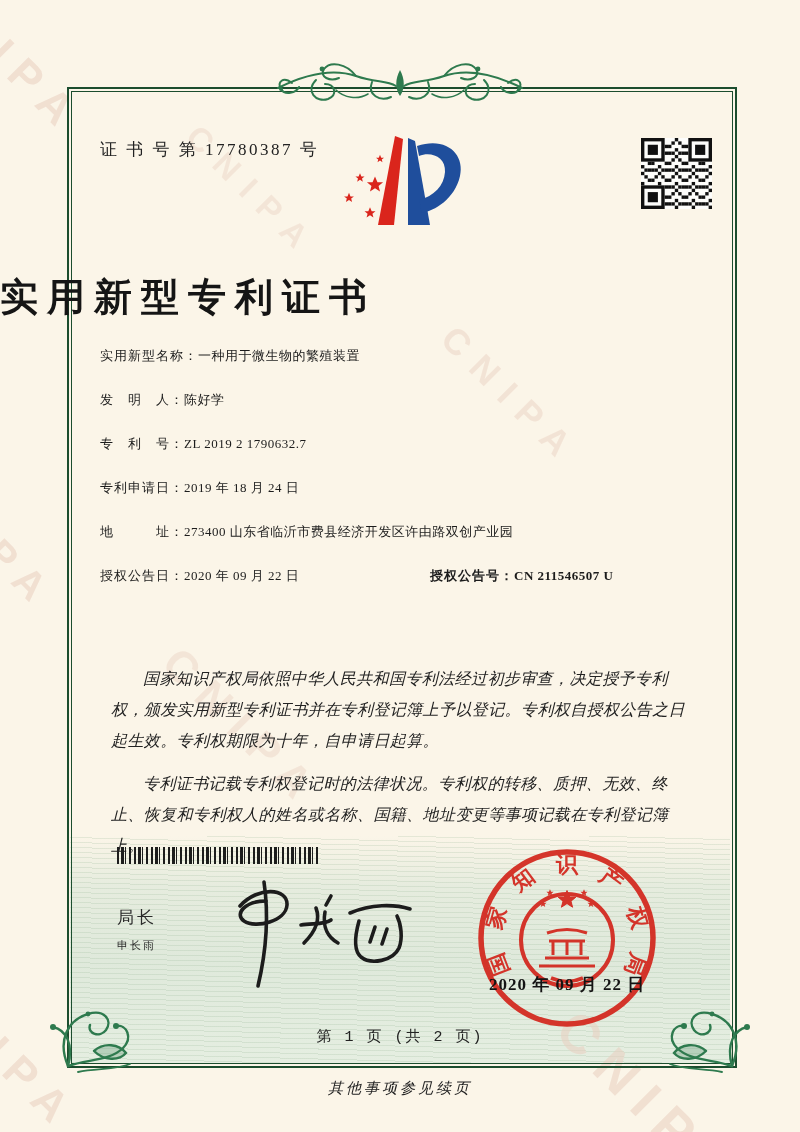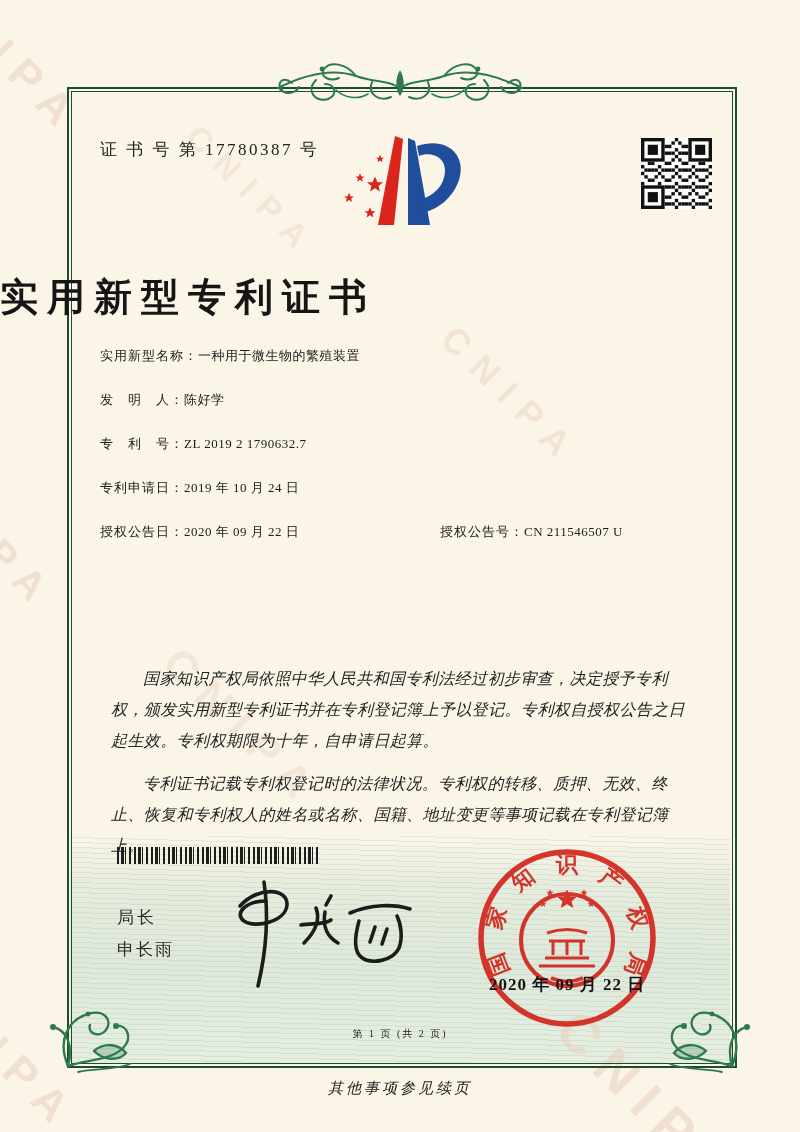--- a/index.html
+++ b/index.html
@@ -27,37 +27,37 @@
   .frame-inner{position:absolute;inset:2px;border:1px solid var(--border-green);}
 
   .abs{position:absolute;z-index:4;}
   .cert-no{left:100px;top:138px;font-size:17px;color:#222;letter-spacing:2.5px;}
   .title{left:0;top:232px;width:100%;text-align:left;font-size:38px;font-weight:700;color:#151515;letter-spacing:9px;margin-top:40px;}
 
   .fields{left:100px;top:347px;width:610px;}
   .frow{position:relative;height:44px;font-size:13px;color:#1c1c1c;}
   .frow .lab{display:inline-block;letter-spacing:1px;}
   .frow .val{letter-spacing:.5px;}
-  .pair2{position:absolute;left:340px;top:0;}
+  .pair2{position:absolute;left:330px;top:0;font-weight:bold;}
 
   .paras{left:99px;top:651px;width:606px;font-size:16px;line-height:31px;color:#222;
          font-style:italic;letter-spacing:.4px;}
   .paras p{margin:12px;text-indent:2em;}
 
   .barcode{left:117px;top:847px;width:203px;height:17px;z-index:4;
     background:repeating-linear-gradient(90deg,#1d1d1d 0 2px,rgba(0,0,0,0) 2px 4px,#1d1d1d 4px 7px,rgba(0,0,0,0) 7px 8px,#1d1d1d 8px 9px,rgba(0,0,0,0) 9px 12px,#1d1d1d 12px 14px,rgba(0,0,0,0) 14px 17px);}
 
   .signer-title{left:117px;top:906px;font-size:17px;color:#2a2a2a;letter-spacing:3px;font-family:"Liberation Sans",sans-serif;text-align:right;}
-  .signer-name{left:117px;top:938px;font-size:17px;color:#2a2a2a;letter-spacing:2px;font-family:"Liberation Sans",sans-serif;}
+  .signer-name{left:117px;top:938px;font-size:11px;color:#2a2a2a;letter-spacing:2px;font-family:"Liberation Sans",sans-serif;}
   .sig-svg{left:212px;top:876px;z-index:5;}
 
   .seal-wrap{left:467px;top:838px;width:200px;height:200px;z-index:5;}
   .seal-date{left:477px;top:973px;width:180px;text-align:center;font-size:17px;font-weight:700;color:#141414;letter-spacing:1px;z-index:6;}
 
-  .page-info{left:67px;top:1027px;width:666px;text-align:center;font-size:10px;color:#222;letter-spacing:2px;}
+  .page-info{left:67px;top:1027px;width:666px;text-align:center;font-size:15px;color:#222;letter-spacing:2px;font-family:Liberation Mono, monospace;}
   .cont-note{left:0;top:1079px;width:100%;text-align:center;font-size:15px;color:#222;font-style:italic;letter-spacing:3px;}
 
   .logo-svg{left:333px;top:128px;z-index:4;}
   .qr-svg{left:641px;top:138px;z-index:4;background:#fdfdfb;}
   .orn{z-index:6;pointer-events:none;}
   .orn-br{transform:scaleX(-1);}
 </style>
 </head>
 <body>
 
@@ -260,21 +260,22 @@
       <rect x="51" y="68" width="3.4" height="3.4" fill="#111"></rect>
       <rect x="68" y="68" width="3.4" height="3.4" fill="#111"></rect>
     </svg>
 
   <div class="abs title">实用新型专利证书</div>
 
   <div class="abs fields">
     <div class="frow"><span class="lab">实用新型名称：</span><span class="val">一种用于微生物的繁殖装置</span></div>
     <div class="frow"><span class="lab">发　明　人：</span><span class="val">陈好学</span></div>
     <div class="frow"><span class="lab">专　利　号：</span><span class="val">ZL 2019 2 1790632.7</span></div>
-    <div class="frow"><span class="lab">专利申请日：</span><span class="val">2019 年 10 月 24 日</span></div>
+    <div class="frow"><span class="lab">专利申请日：</span><span class="val">2019 年 18 月 24 日</span></div>
+    <div class="frow"><span class="lab">地　　　址：</span><span class="val">273400  山东省临沂市费县经济开发区许由路双创产业园</span></div>
     <div class="frow">
       <span class="lab">授权公告日：</span><span class="val">2020 年 09 月 22 日</span>
       <span class="pair2"><span class="lab">授权公告号：</span><span class="val">CN 211546507 U</span></span>
     </div>
   </div>
 
   <div class="abs paras">
     <p>国家知识产权局依照中华人民共和国专利法经过初步审查，决定授予专利权，颁发实用新型专利证书并在专利登记簿上予以登记。专利权自授权公告之日起生效。专利权期限为十年，自申请日起算。</p>
     <p>专利证书记载专利权登记时的法律状况。专利权的转移、质押、无效、终止、恢复和专利权人的姓名或名称、国籍、地址变更等事项记载在专利登记簿上。</p>
   </div>

